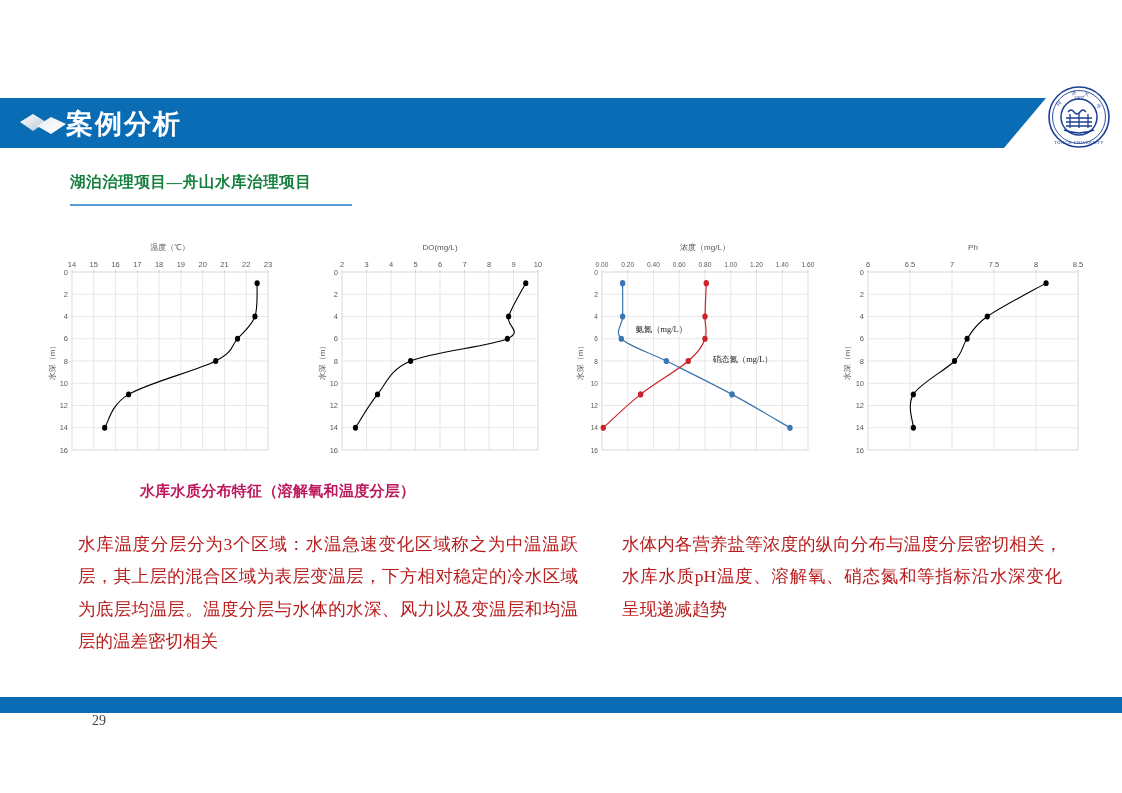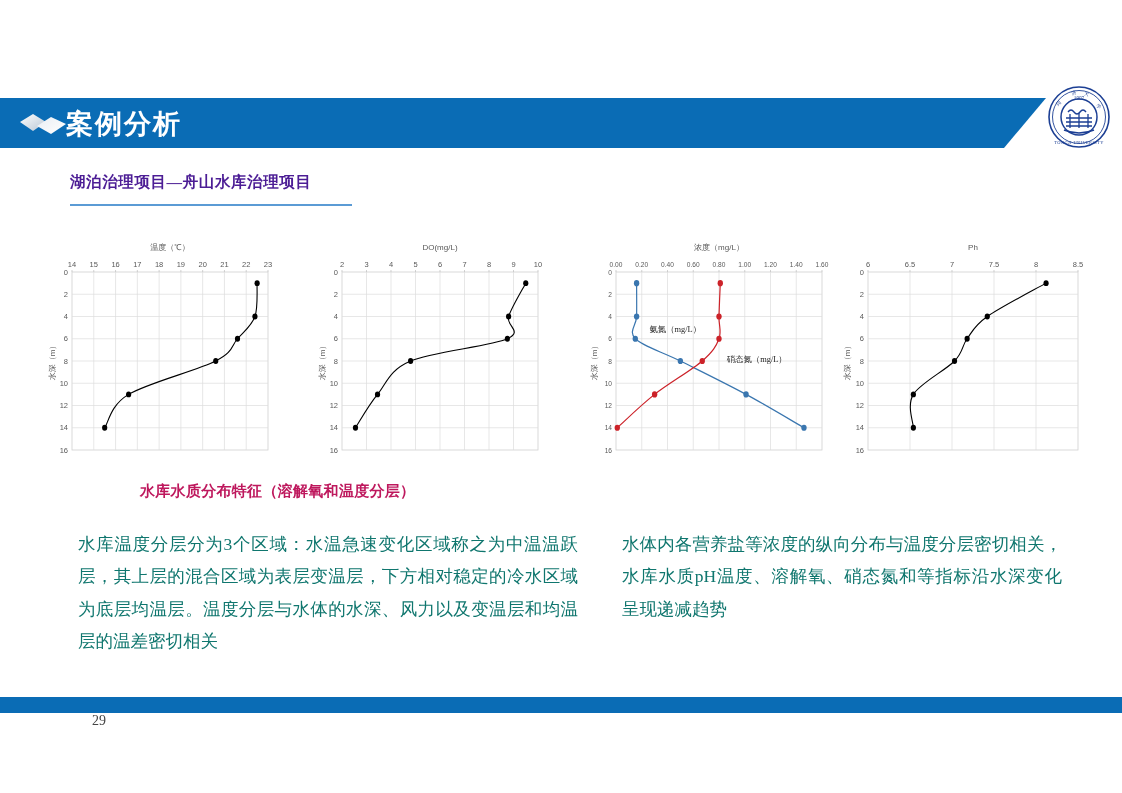--- a/index.html
+++ b/index.html
@@ -14,40 +14,40 @@
      clip-path:polygon(0 0, 1046px 0, 1004px 50px, 0 50px);}
   #header-icon{position:absolute;left:18px;top:112px;width:50px;height:24px;}
   #header-title{position:absolute;left:66px;top:101px;height:46px;line-height:46px;
      color:#ffffff;font-size:27px;font-weight:bold;letter-spacing:2px;
      font-family:"Liberation Serif","DejaVu Serif",serif;white-space:nowrap;}
 
   #logo{position:absolute;left:1046px;top:84px;width:66px;height:66px;}
 
   
   #subtitle{position:absolute;left:70px;top:172px;font-size:15.5px;font-weight:bold;
-     color:#4c1d95;letter-spacing:.6px;white-space:nowrap;
+     color:#15803d;letter-spacing:.6px;white-space:nowrap;
      font-family:"Liberation Serif","DejaVu Serif",serif;}
   #subtitle-rule{position:absolute;left:70px;top:204px;width:282px;height:2px;background:#5b9bd5;}
 
   
   .chart-box{position:absolute;top:238px;width:268px;height:232px;}
   #chart1{left:46px;}
   #chart2{left:316px;}
-  #chart3{left:586px;}
+  #chart3{left:572px;}
   #chart4{left:840px;}
   .chart-svg{display:block;}
 
   
   .caption{position:absolute;font-size:15px;font-weight:bold;color:#be185d;
      font-family:"Liberation Serif","DejaVu Serif",serif;white-space:nowrap;letter-spacing:.3px;}
   #caption-left{left:140px;top:482px;}
   #caption-right{left:643px;top:482px;}
 
   
-  .para{position:absolute;font-size:17.5px;color:#0f766e;line-height:1.85;
+  .para{position:absolute;font-size:17.5px;color:#b91c1c;line-height:1.85;
      font-family:"Liberation Serif","DejaVu Serif",serif;text-align:justify;}
   #para-left{left:78px;top:528px;width:500px;}
   #para-right{left:622px;top:528px;width:440px;}
 
   
   #footer-bar{position:absolute;left:0;top:697px;width:1122px;height:16px;background:#0a6cb5;}
   #page-number{position:absolute;left:92px;top:713px;font-size:14px;color:#444;
      font-family:"Liberation Serif","DejaVu Serif",serif;}
 </style>
 </head>

